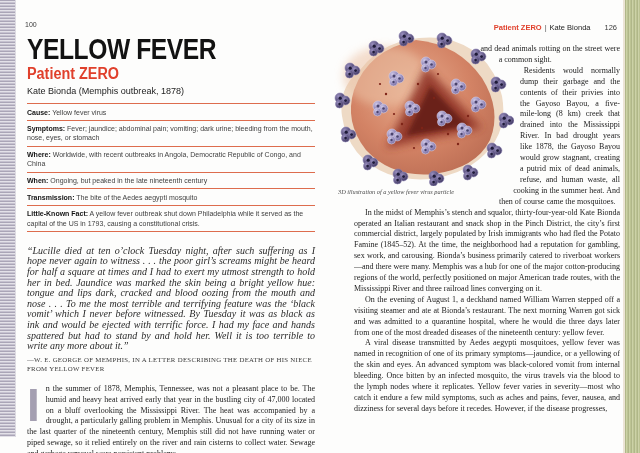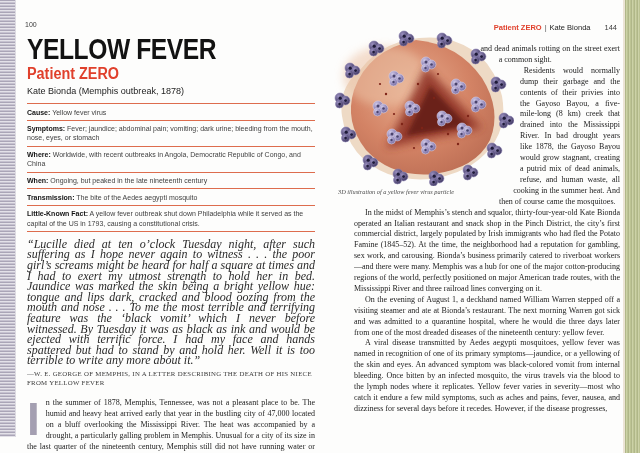--- a/index.html
+++ b/index.html
@@ -39,21 +39,21 @@
            transform:scaleX(0.9); transform-origin:left top; white-space:nowrap; }
   .byline { font-family:"Liberation Sans", sans-serif; font-size:9.5px; color:#1d1d1d;
            line-height:12px; margin-top:3px; transform:scaleX(0.95); transform-origin:left top; white-space:nowrap; }
 
   .facts { margin-top:6px; border-top:1px solid #dd6c4d; font-family:"Liberation Sans", sans-serif;
            font-size:7px; line-height:9.2px; color:#3f3f3f; }
   .fact-row { padding:3.5px 0 3px 0; border-bottom:1px solid #dd6c4d; }
   .fact-label { font-weight:700; color:#141414; }
   .it { }
 
-  .quote { margin-top:7px; font-size:12px; font-style:italic; line-height:10.6px;
+  .quote { margin-top:14px; font-size:10px; font-style:italic; line-height:10.6px;
            color:#2a2a2a; text-align:justify; }
   .quote-attr { margin-top:3px; font-size:6.8px; line-height:9px; letter-spacing:0.3px;
            color:#3a3a3a; font-style:normal; }
 
   .lp-body { margin-top:11px; font-size:8px; line-height:10.9px; color:#222; text-align:justify; }
   .drop-cap { float:left; font-family:"Liberation Sans", sans-serif; font-weight:700;
            font-size:46px; line-height:0.8; color:#a49fb1; margin:3px 6px 0 0; }
 
   
   .running-header { position:absolute; top:23px; left:0; width:100%; padding-right:5px;
@@ -101,21 +101,21 @@
     <div class="quote">“Lucille died at ten o’clock Tuesday night, after such suffering as I hope never again to witness . . . the poor girl’s screams might be heard for half a square at times and I had to exert my utmost strength to hold her in bed. Jaundice was marked the skin being a bright yellow hue: tongue and lips dark, cracked and blood oozing from the mouth and nose . . . To me the most terrible and terrifying feature was the ‘black vomit’ which I never before witnessed. By Tuesday it was as black as ink and would be ejected with terrific force. I had my face and hands spattered but had to stand by and hold her. Well it is too terrible to write any more about it.”</div>
     <div class="quote-attr">—W. E. GEORGE OF MEMPHIS, IN A LETTER DESCRIBING THE DEATH OF HIS NIECE FROM YELLOW FEVER</div>
 
     <div class="lp-body">
       <span class="drop-cap">I</span><span>n the summer of 1878, Memphis, Tennessee, was not a pleasant place to be. The humid and heavy heat arrived early that year in the bustling city of 47,000 located on a bluff overlooking the Mississippi River. The heat was accompanied by a drought, a particularly galling problem in Memphis. Unusual for a city of its size in the last quarter of the nineteenth century, Memphis still did not have running water or piped sewage, so it relied entirely on the river and rain cisterns to collect water. Sewage and garbage removal were persistent problems,</span>
     </div>
   </div>
 
   <div class="page page-right">
     <div class="running-header">
-      <span class="rh-series">Patient ZERO</span><span class="rh-sep">|</span><span class="rh-chapter">Kate Bionda</span><span class="rh-folio">144</span>
+      <span class="rh-series">Patient ZERO</span><span class="rh-sep">|</span><span class="rh-chapter">Kate Bionda</span><span class="rh-folio">126</span>
     </div>
 
     <div class="rp-flow">
 
       <div class="figure">
         <svg width="184" height="158" viewBox="0 0 184 158">
           <defs>
             <radialGradient id="bodyGrad" cx="42%" cy="38%" r="75%">
               <stop offset="0%" stop-color="#e7ab8d"></stop>
               <stop offset="55%" stop-color="#d38365"></stop>
@@ -202,20 +202,20 @@
               <use href="#triL" x="62" y="106"></use>
             <use href="#triL" x="96" y="116"></use>
               <use href="#triL" x="132" y="100"></use>
               <use href="#triL" x="146" y="74"></use>
             <use href="#triL" x="48" y="78"></use>
           </g>
         </svg>
         <div class="fig-caption">3D illustration of a yellow fever virus particle</div>
       </div>
 
-      <p>and dead animals rotting on the street exert a common sight.</p>
+      <p>and dead animals rotting on the street were a common sight.</p>
       <p class="indent">Residents would normally dump their garbage and the contents of their privies into the Gayoso Bayou, a five-mile-long (8 km) creek that drained into the Mississippi River. In bad drought years like 1878, the Gayoso Bayou would grow stagnant, creating a putrid mix of dead animals, refuse, and human waste, all cooking in the summer heat. And then of course came the mosquitoes.</p>
       <p class="indent">In the midst of Memphis’s stench and squalor, thirty-four-year-old Kate Bionda operated an Italian restaurant and snack shop in the Pinch District, the city’s first commercial district, largely populated by Irish immigrants who had fled the Potato Famine (1845–52). At the time, the neighborhood had a reputation for gambling, sex work, and carousing. Bionda’s business primarily catered to riverboat workers—and there were many. Memphis was a hub for one of the major cotton-producing regions of the world, perfectly positioned on major American trade routes, with the Mississippi River and three railroad lines converging on it.</p>
       <p class="indent">On the evening of August 1, a deckhand named William Warren stepped off a visiting steamer and ate at Bionda’s restaurant. The next morning Warren got sick and was admitted to a quarantine hospital, where he would die three days later from one of the most dreaded diseases of the nineteenth century: yellow fever.</p>
       <p class="indent"><span>A viral disease transmitted by </span><span class="it">Aedes aegypti</span><span> mosquitoes, yellow fever was named in recognition of one of its primary symptoms—jaundice, or a yellowing of the skin and eyes. An advanced symptom was black-colored vomit from internal bleeding. Once bitten by an infected mosquito, the virus travels via the blood to the lymph nodes where it replicates. Yellow fever varies in severity—most who catch it endure a few mild symptoms, such as aches and pains, fever, nausea, and dizziness for several days before it recedes. However, if the disease progresses,</span></p>
     </div>
   </div>
 </div>
 
 </body></html>

